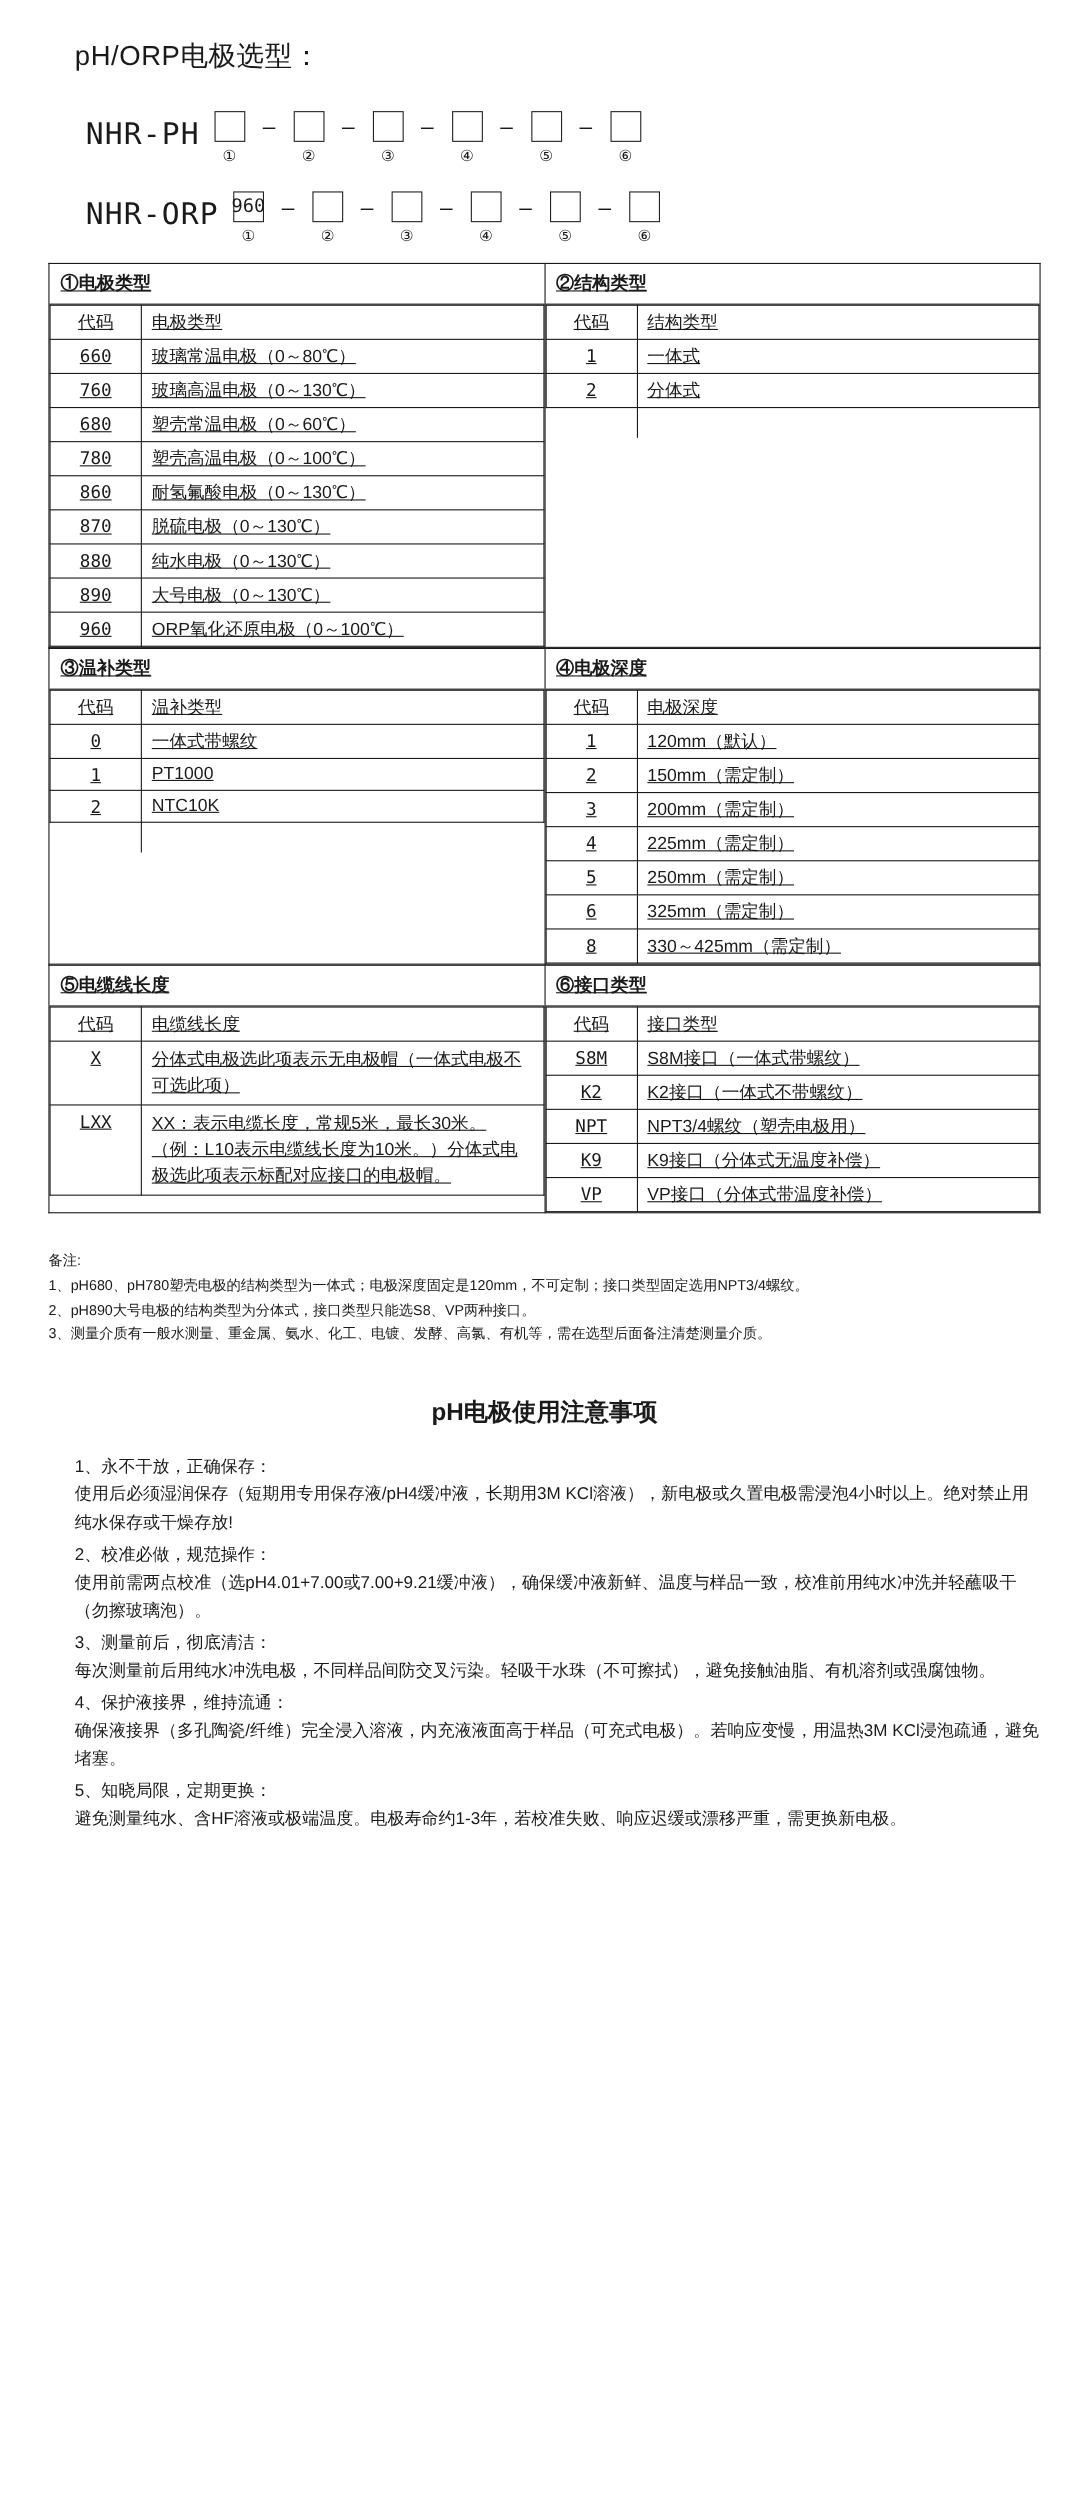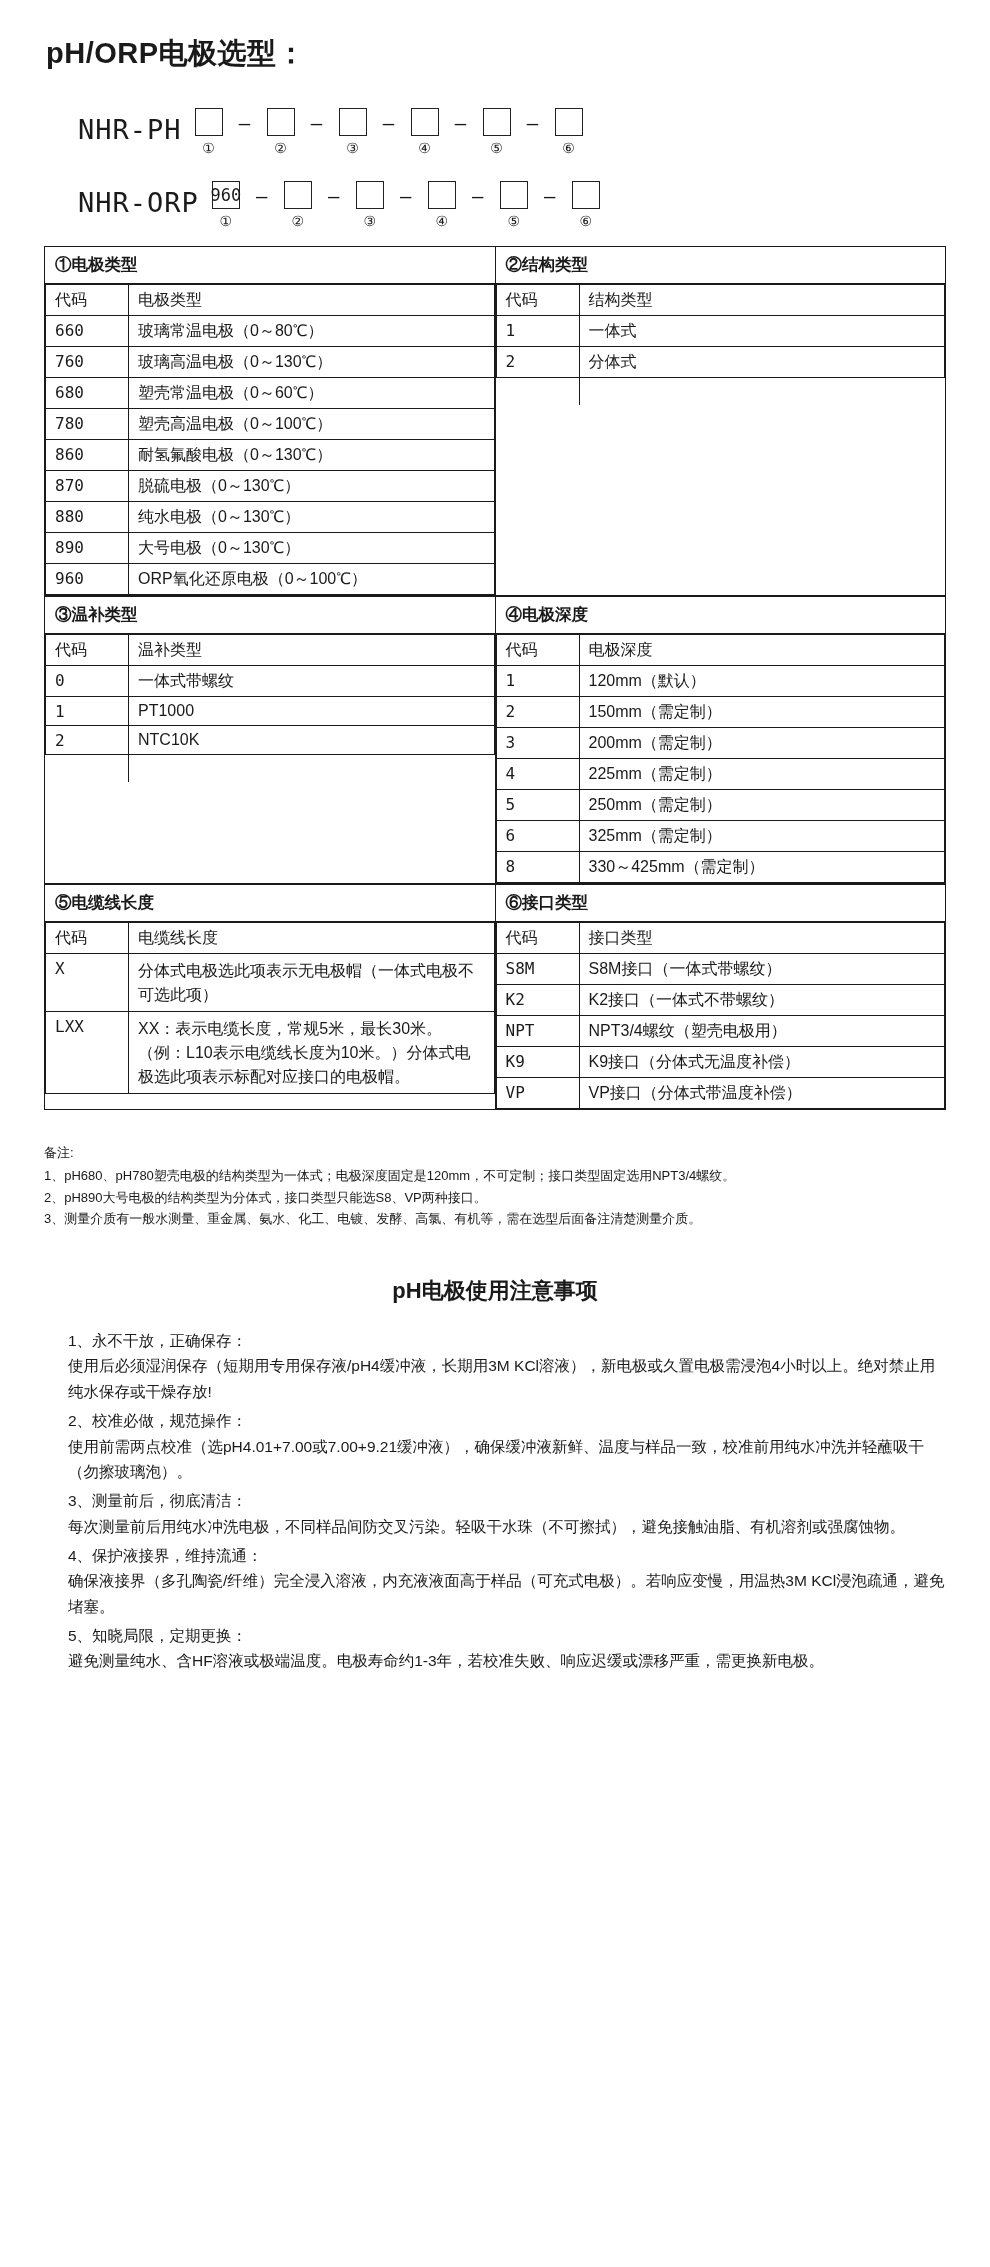--- a/index.html
+++ b/index.html
@@ -10,24 +10,24 @@
     font-family: "Liberation Sans", sans-serif;
     color: #1a1a1a;
   }
   .page {
     width: 990px;
     padding: 34px 44px 40px 44px;
   }
 
   
   .main-title {
-    font-size: 29px;
-    font-weight: bold;
+    font-size: 25px;
+    font-weight: normal;
     letter-spacing: 0.5px;
-    margin: 0 0 34px 2px;
+    margin: 0 0 34px 24px;
   }
 
   
   .model-row {
     display: flex;
     align-items: flex-start;
     margin-left: 34px;
     margin-bottom: 6px;
   }
   .model-prefix {
@@ -73,21 +73,21 @@
   .inner {
     width: 100%;
     border-collapse: collapse;
   }
   .inner td {
     border: 1px solid #1a1a1a;
     padding: 4.5px 9px;
     vertical-align: top;
   }
   .inner td.code {
-    text-align: left;
+    text-align: center;
     width: 83px;
     font-family: "DejaVu Sans Mono", monospace;
   }
   .pad-cell { height: 27px; }
   .sect-title {
     font-weight: bold;
     font-size: 16.5px;
   }
   .multiline { line-height: 1.5; }
 
@@ -115,20 +115,21 @@
   .usage-item { margin-bottom: 3px; }
   .usage-item .hd { }
   .usage-item .bd { }
 
   .outer-tbl { border-collapse: collapse; width: 100%; }
   .outer-tbl > tbody > tr > td {
     border: 1.6px solid #1a1a1a;
     padding: 0;
     vertical-align: top;
     width: 50%;
+    text-decoration: underline;
   }
   .cap {
     font-weight: bold;
     font-size: 16.5px;
     padding: 7px 10px;
     border-bottom: 1px solid #1a1a1a;
   }
 </style>
 </head>
 <body>

